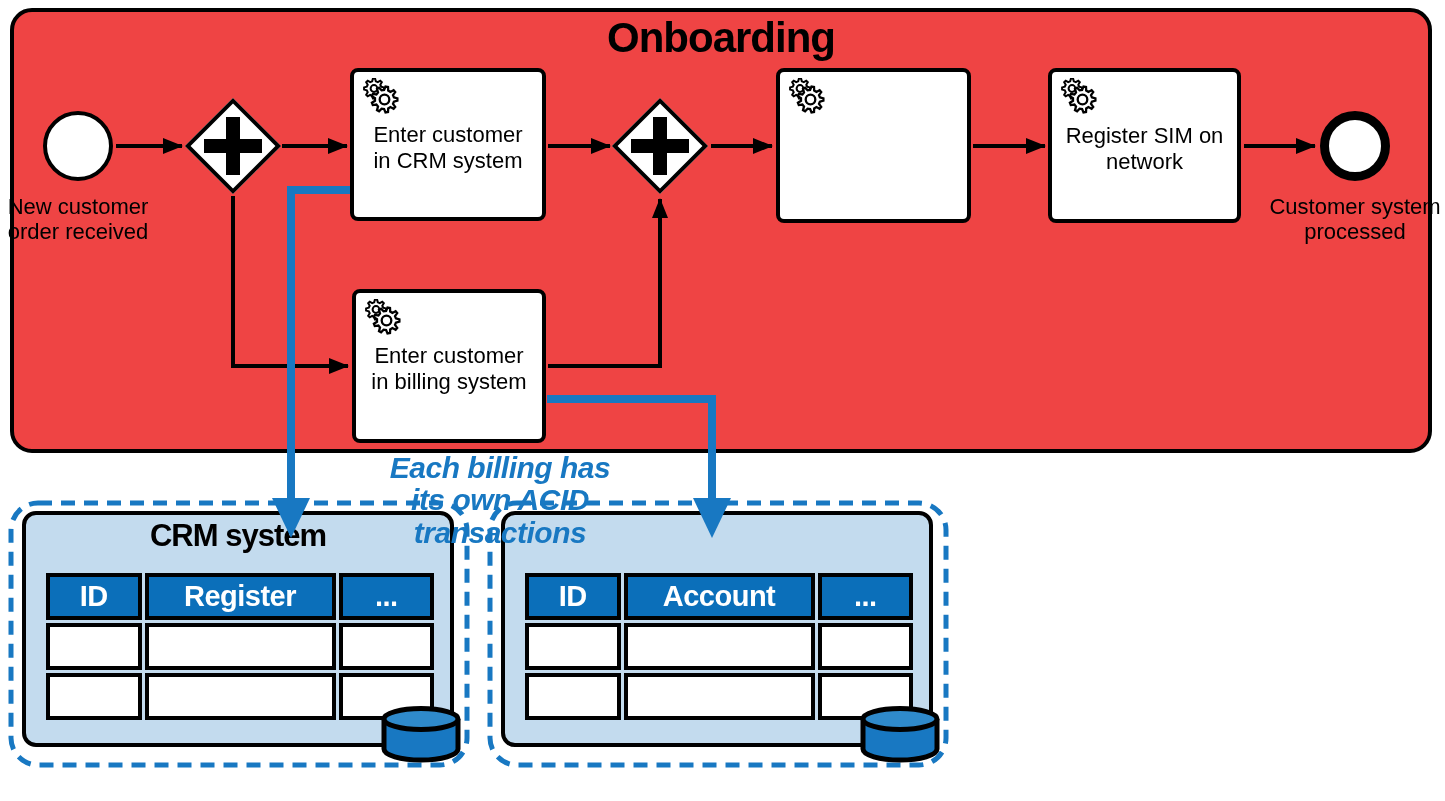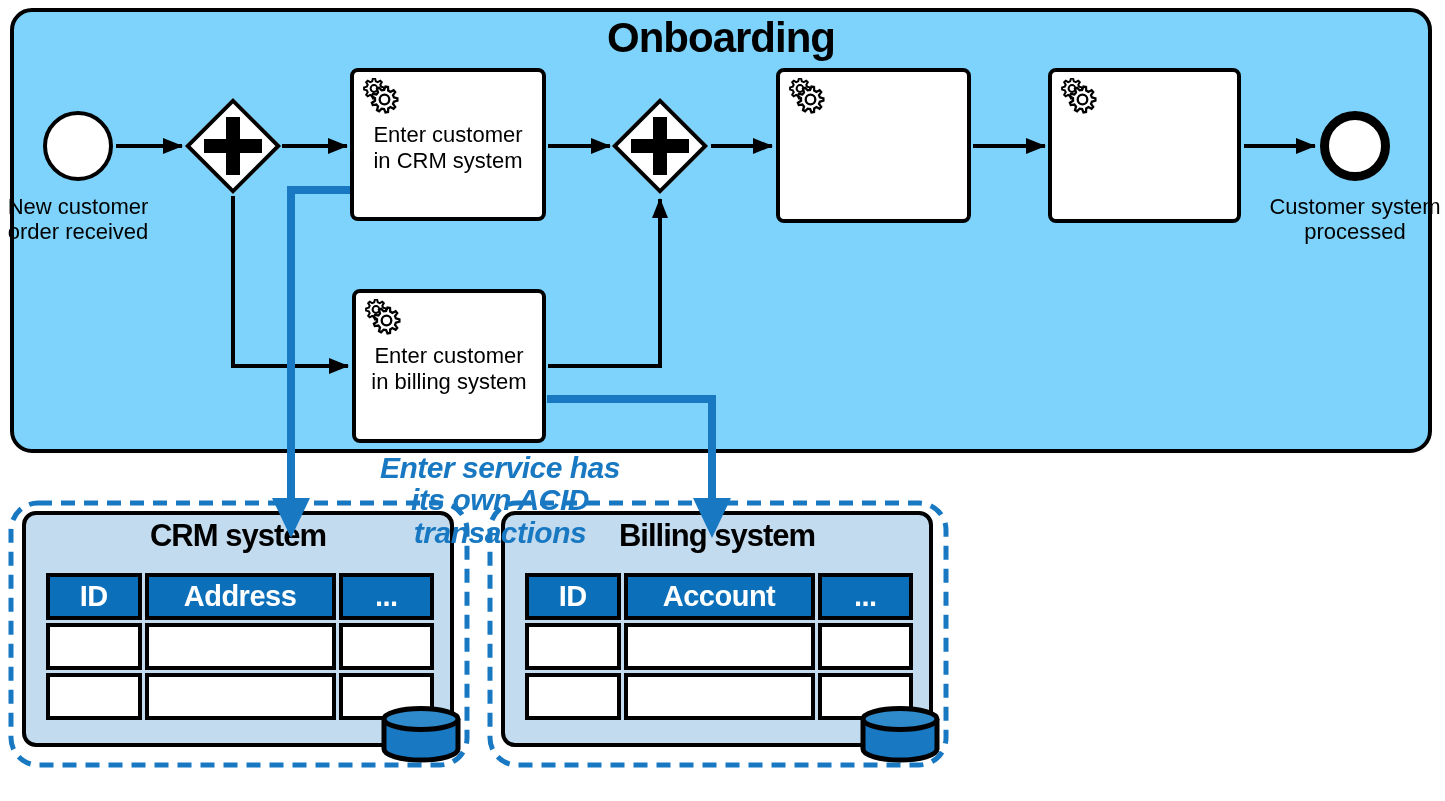--- a/index.html
+++ b/index.html
@@ -7,21 +7,21 @@
     --hdrblue:#0b6fba;
     --panel:#c3dbee;
     --ink:#000;
   }
   *{box-sizing:border-box;margin:0;padding:0;}
   body{background:#fff;font-family:"Liberation Sans",sans-serif;}
   .stage{position:relative;width:1445px;height:801px;background:#fff;overflow:hidden;}
 
   
   .pool{position:absolute;left:10px;top:8px;width:1422px;height:445px;
-        border:4px solid var(--ink);border-radius:22px;background:#7dd3fc;z-index:1;}
+        border:4px solid var(--ink);border-radius:22px;background:#ef4444;z-index:1;}
   .pool-title{position:absolute;left:0;top:2px;width:100%;text-align:center;
         font-size:42px;font-weight:bold;letter-spacing:-1px;color:var(--ink);}
 
   
   .evt{position:absolute;border-radius:50%;background:#fff;z-index:6;}
   .evt.start{left:43px;top:111px;width:70px;height:70px;border:4px solid var(--ink);}
   .evt.end{left:1320px;top:111px;width:70px;height:70px;border:9px solid var(--ink);}
 
   .gw{position:absolute;width:68px;height:68px;border:4px solid var(--ink);
       background:#fff;transform:rotate(45deg);z-index:6;}
@@ -80,21 +80,21 @@
       <div class="panel-title">CRM system</div>
       <table class="db-table">
         <colgroup>
             <col class="col-id">
             <col class="col-mid">
             <col class="col-dots">
           </colgroup>
         <thead>
           <tr>
             <th>ID</th>
-            <th>Address</th>
+            <th>Register</th>
             <th>...</th>
           </tr>
         </thead>
         <tbody>
           <tr>
             <td></td>
             <td></td>
             <td></td>
           </tr>
           <tr>
@@ -109,21 +109,20 @@
       <path d="M7,14 L7,44 A37,11 0 0 0 81,44 L81,14" fill="var(--accent)" stroke="#000" stroke-width="5"></path>
       <ellipse cx="44" cy="14" rx="37" ry="10.5" fill="#2f8acb" stroke="#000" stroke-width="5"></ellipse>
     </svg>
   </div>
 
   <div class="group billing">
     <svg class="dash" viewBox="0 0 462 268">
       <rect x="3" y="3" width="456" height="262" rx="27" fill="none" stroke="var(--accent)" stroke-width="5" stroke-dasharray="14 9"></rect>
     </svg>
     <div class="panel">
-      <div class="panel-title">Billing system</div>
       <table class="db-table">
         <colgroup>
             <col class="col-id">
             <col class="col-mid">
             <col class="col-dots">
           </colgroup>
         <thead>
           <tr>
             <th>ID</th>
             <th>Account</th>
@@ -227,18 +226,20 @@
         </svg></span>
   </div>
 
   <div class="task" style="left:1048px;top:68px;width:193px;height:155px;">
     <span class="gear-holder"><svg width="38" height="36" viewBox="0 0 38 36">
           <path d="M19.2 8.7L21.9 9.4L21.9 11.6L19.2 12.3L18.3 14.3L19.8 16.8L18.3 18.3L15.8 16.8L13.8 17.7L13.1 20.4L10.9 20.4L10.2 17.7L8.2 16.8L5.7 18.3L4.2 16.8L5.7 14.3L4.8 12.3L2.1 11.6L2.1 9.4L4.8 8.7L5.7 6.7L4.2 4.2L5.7 2.7L8.2 4.2L10.2 3.3L10.9 0.6L13.1 0.6L13.8 3.3L15.8 4.2L18.3 2.7L19.8 4.2L18.3 6.7Z" fill="#fff" stroke="#000" stroke-width="2"></path>
           <circle cx="12" cy="10.5" r="3.4" fill="#fff" stroke="#000" stroke-width="2"></circle>
           <path d="M31.9 19.4L35.4 20.3L35.4 22.7L31.9 23.6L31.0 25.9L33.2 28.9L31.6 30.8L28.4 29.1L26.2 30.4L26.0 34.0L23.5 34.5L22.1 31.1L19.6 30.7L17.1 33.3L15.0 32.1L16.0 28.6L14.4 26.6L10.8 27.1L9.9 24.8L13.0 22.8L13.0 20.2L9.9 18.2L10.8 15.9L14.4 16.4L16.0 14.4L15.0 10.9L17.1 9.7L19.6 12.3L22.1 11.9L23.5 8.5L26.0 9.0L26.2 12.6L28.4 13.9L31.6 12.2L33.2 14.1L31.0 17.1Z" fill="#fff" stroke="#000" stroke-width="2.3"></path>
           <circle cx="22.5" cy="21.5" r="4.8" fill="#fff" stroke="#000" stroke-width="2.3"></circle>
         </svg></span>
-  </div>
-
-  <div class="annotation">Enter service has
+    <span class="task-label">Register SIM on
+network</span>
+  </div>
+
+  <div class="annotation">Each billing has
 its own ACID transactions</div>
 
 </div>
 
 </body></html>

